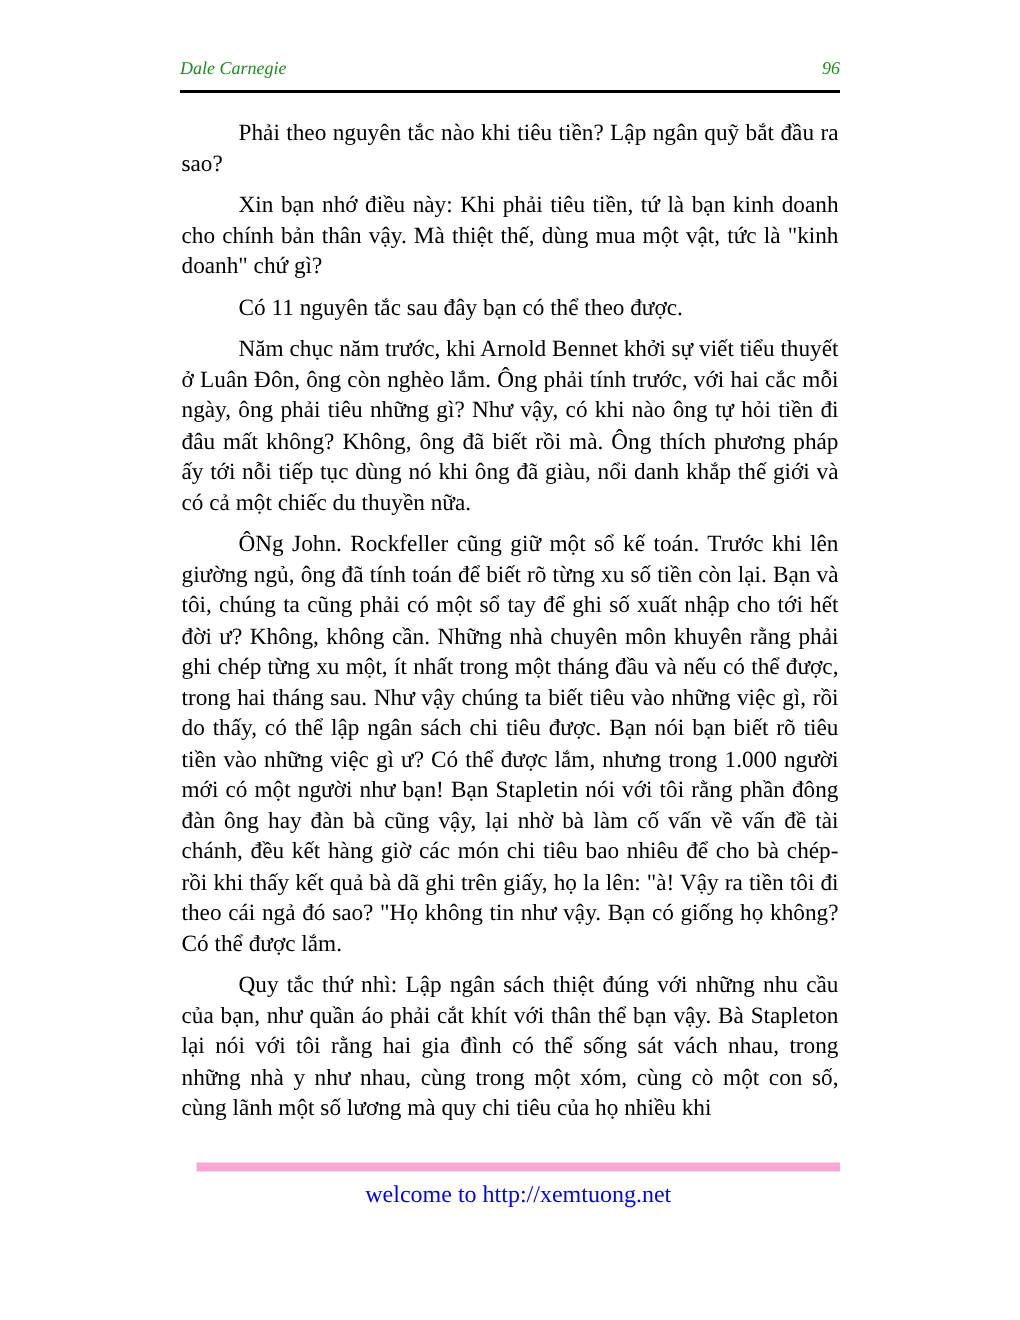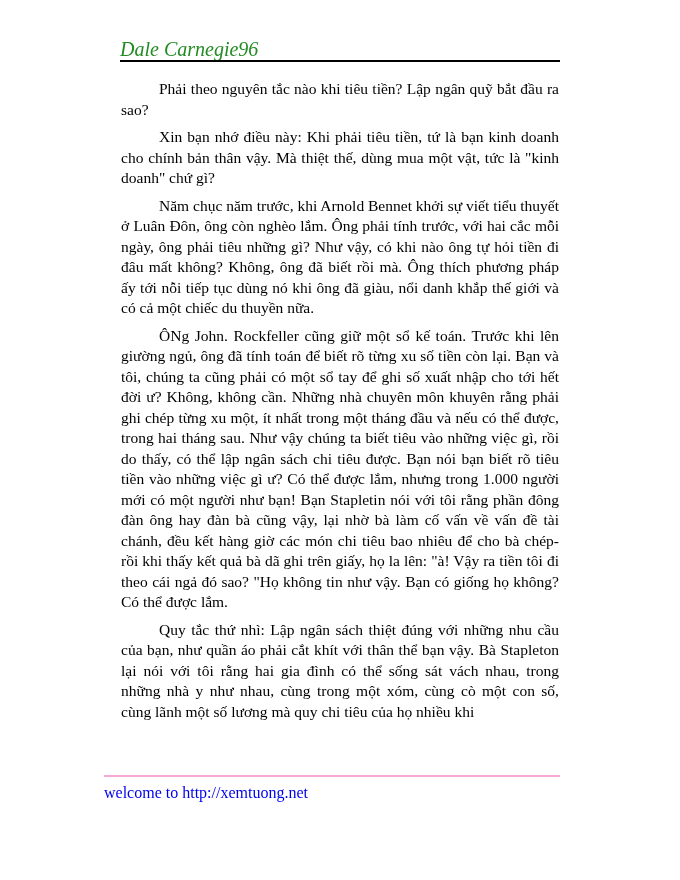--- a/index.html
+++ b/index.html
@@ -15,23 +15,24 @@
     font-family: "Liberation Serif", "DejaVu Serif", serif;
     color: #000000;
     overflow: hidden;
   }
   .page-header {
     position: absolute;
     top: 38px;
     left: 120px;
     right: 120px;
     display: flex;
+    justify-content: space-between;
     align-items: baseline;
     font-style: italic;
-    font-size: 20px;
+    font-size: 12px;
     color: #228B22;
   }
   .header-rule {
     position: absolute;
     top: 60px;
     left: 120px;
     right: 120px;
     height: 2px;
     background: #000000;
   }
@@ -46,24 +47,25 @@
     text-align: justify;
     overflow: hidden;
   }
   .document-body p {
     margin: 0 0 7px 0;
     text-indent: 38px;
   }
   .page-footer {
     position: absolute;
     top: 775px;
-    left: 104px;
+    left: 131px;
     right: 120px;
-    border-top: 2px solid #f9a8d4;
+    border-top: 6px solid #f9a8d4;
     padding-top: 7px;
+    text-align: center;
   }
   .footer-link {
     color: #0000EE;
     font-size: 16px;
     text-decoration: none;
     cursor: pointer;
   }
 </style>
 </head>
 <body>
@@ -73,20 +75,21 @@
   <div class="page-header">
     <span>Dale Carnegie</span>
     <span>96</span>
   </div>
 
   <div class="header-rule"></div>
 
   <div class="document-body">
     <p>Phải theo nguyên tắc nào khi tiêu tiền? Lập ngân quỹ bắt đầu ra sao?</p>
     <p>Xin bạn nhớ điều này: Khi phải tiêu tiền, tứ là bạn kinh doanh cho chính bản thân vậy. Mà thiệt thế, dùng mua một vật, tức là "kinh doanh" chứ gì?</p>
+    <p>Có 11 nguyên tắc sau đây bạn có thể theo được.</p>
     <p>Năm chục năm trước, khi Arnold Bennet khởi sự viết tiểu thuyết ở Luân Đôn, ông còn nghèo lắm. Ông phải tính trước, với hai cắc mỗi ngày, ông phải tiêu những gì? Như vậy, có khi nào ông tự hỏi tiền đi đâu mất không? Không, ông đã biết rồi mà. Ông thích phương pháp ấy tới nỗi tiếp tục dùng nó khi ông đã giàu, nổi danh khắp thế giới và có cả một chiếc du thuyền nữa.</p>
     <p>ÔNg John. Rockfeller cũng giữ một sổ kế toán. Trước khi lên giường ngủ, ông đã tính toán để biết rõ từng xu số tiền còn lại. Bạn và tôi, chúng ta cũng phải có một sổ tay để ghi số xuất nhập cho tới hết đời ư? Không, không cần. Những nhà chuyên môn khuyên rằng phải ghi chép từng xu một, ít nhất trong một tháng đầu và nếu có thể được, trong hai tháng sau. Như vậy chúng ta biết tiêu vào những việc gì, rồi do thấy, có thể lập ngân sách chi tiêu được. Bạn nói bạn biết rõ tiêu tiền vào những việc gì ư? Có thể được lắm, nhưng trong 1.000 người mới có một người như bạn! Bạn Stapletin nói với tôi rằng phần đông đàn ông hay đàn bà cũng vậy, lại nhờ bà làm cố vấn về vấn đề tài chánh, đều kết hàng giờ các món chi tiêu bao nhiêu để cho bà chép- rồi khi thấy kết quả bà dã ghi trên giấy, họ la lên: "à! Vậy ra tiền tôi đi theo cái ngả đó sao? "Họ không tin như vậy. Bạn có giống họ không? Có thể được lắm.</p>
     <p>Quy tắc thứ nhì: Lập ngân sách thiệt đúng với những nhu cầu của bạn, như quần áo phải cắt khít với thân thể bạn vậy. Bà Stapleton lại nói với tôi rằng hai gia đình có thể sống sát vách nhau, trong những nhà y như nhau, cùng trong một xóm, cùng cò một con số, cùng lãnh một số lương mà quy chi tiêu của họ nhiều khi</p>
   </div>
 
   <div class="page-footer">
     <a class="footer-link">welcome to http://xemtuong.net</a>
   </div>
 
 </div>

